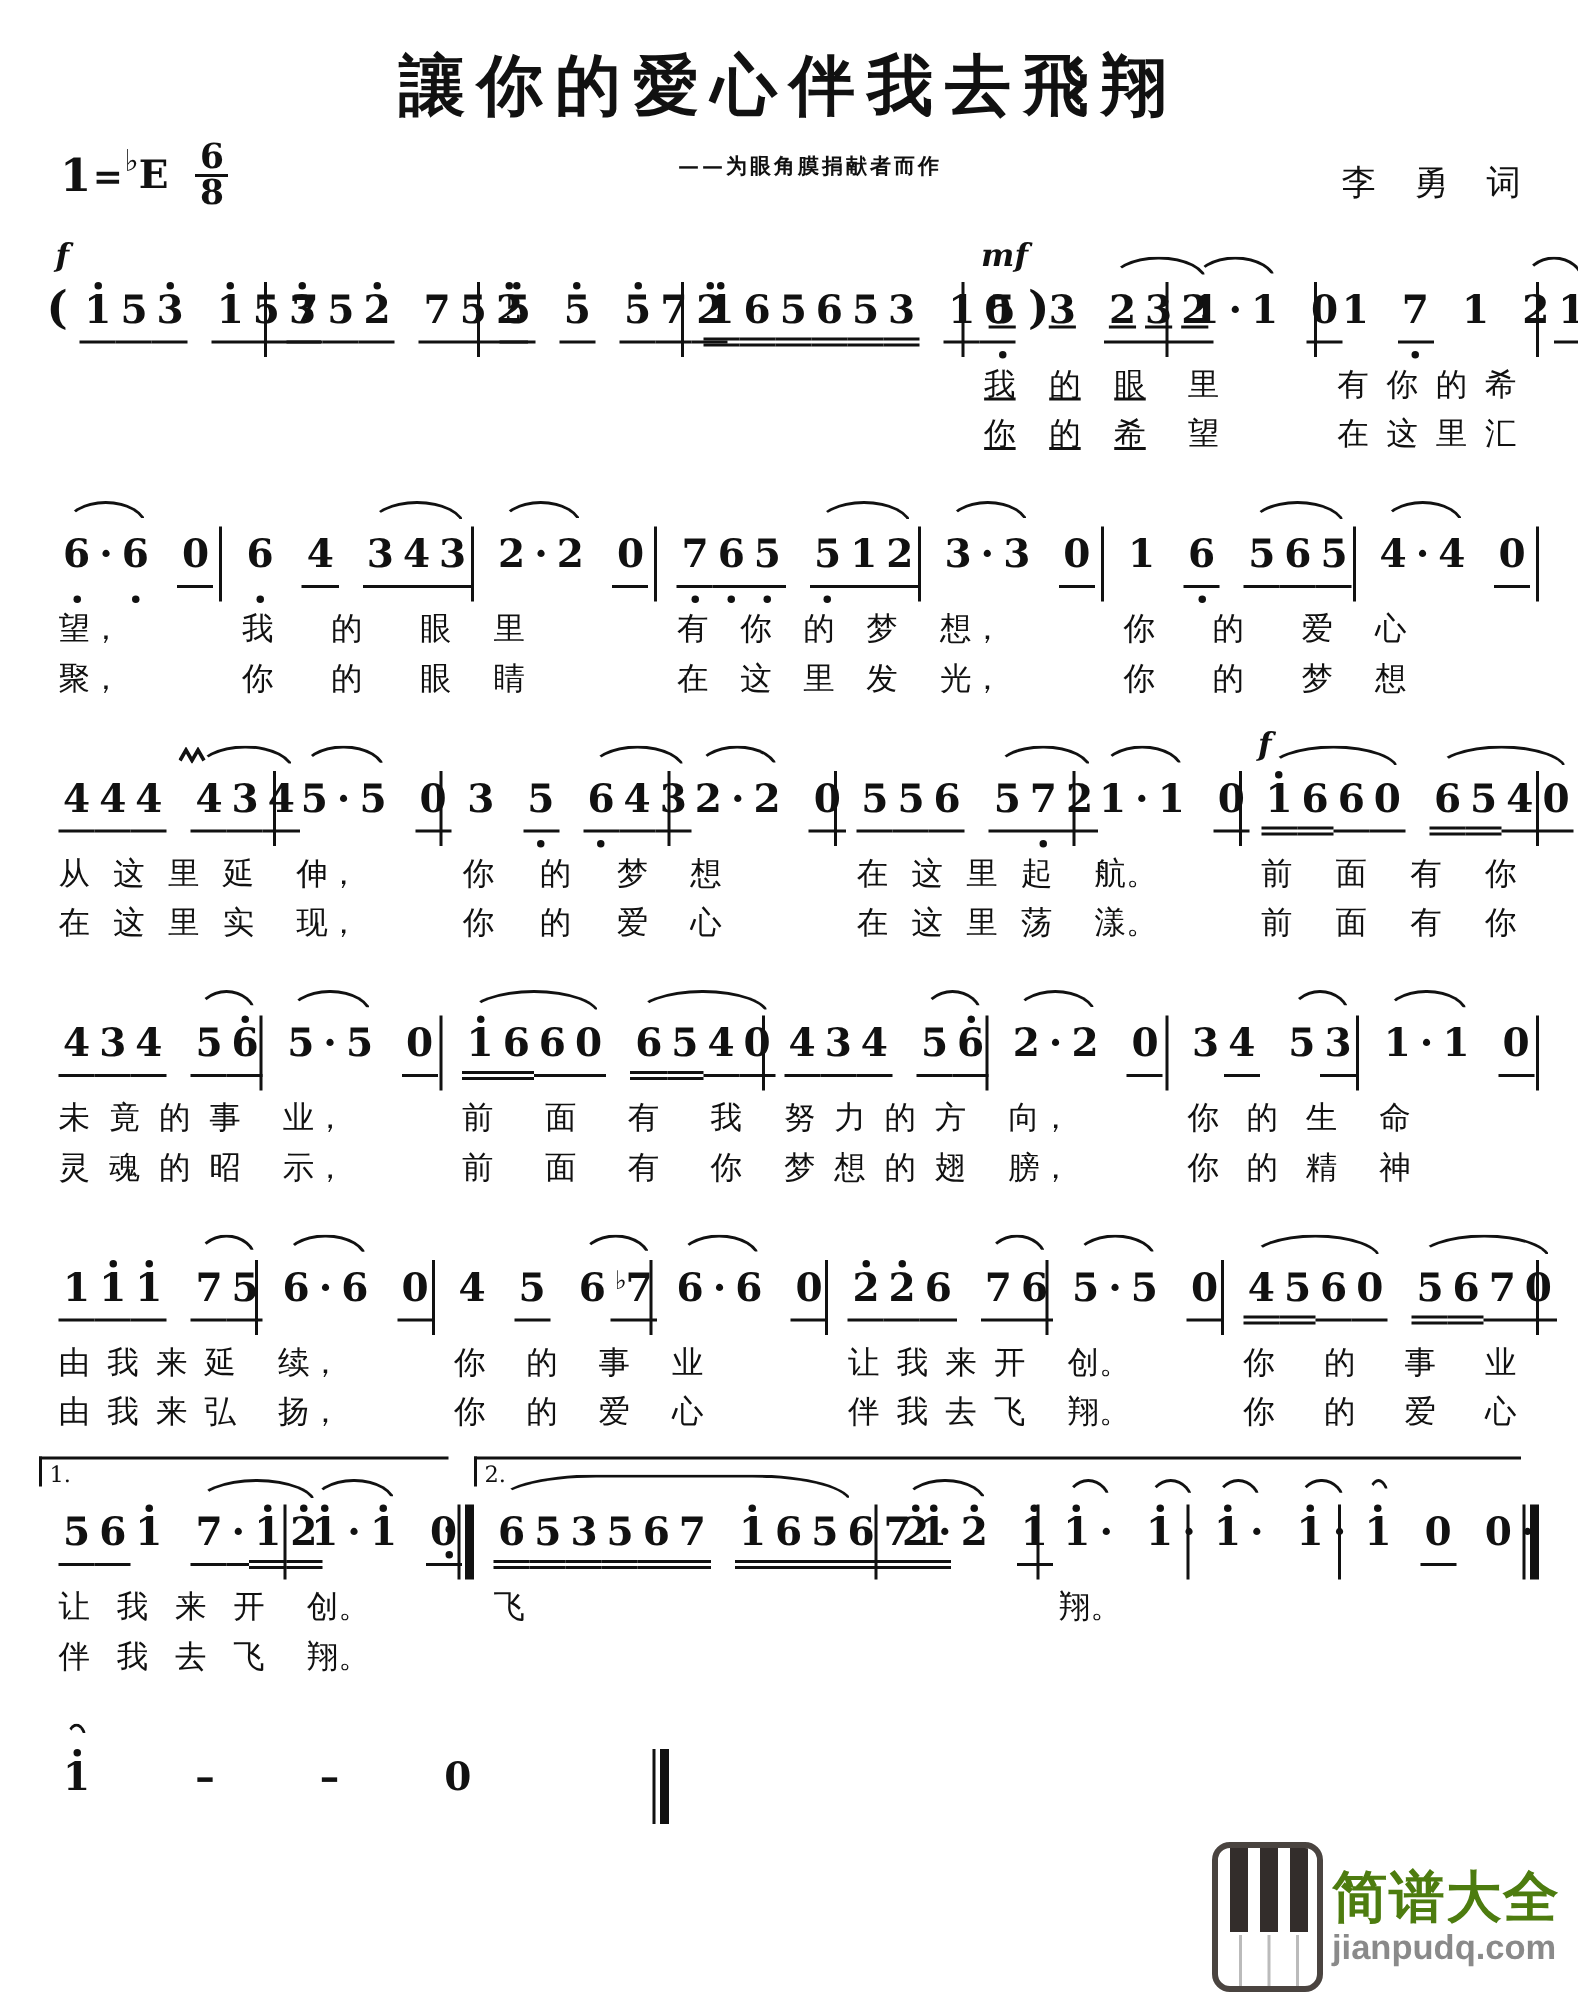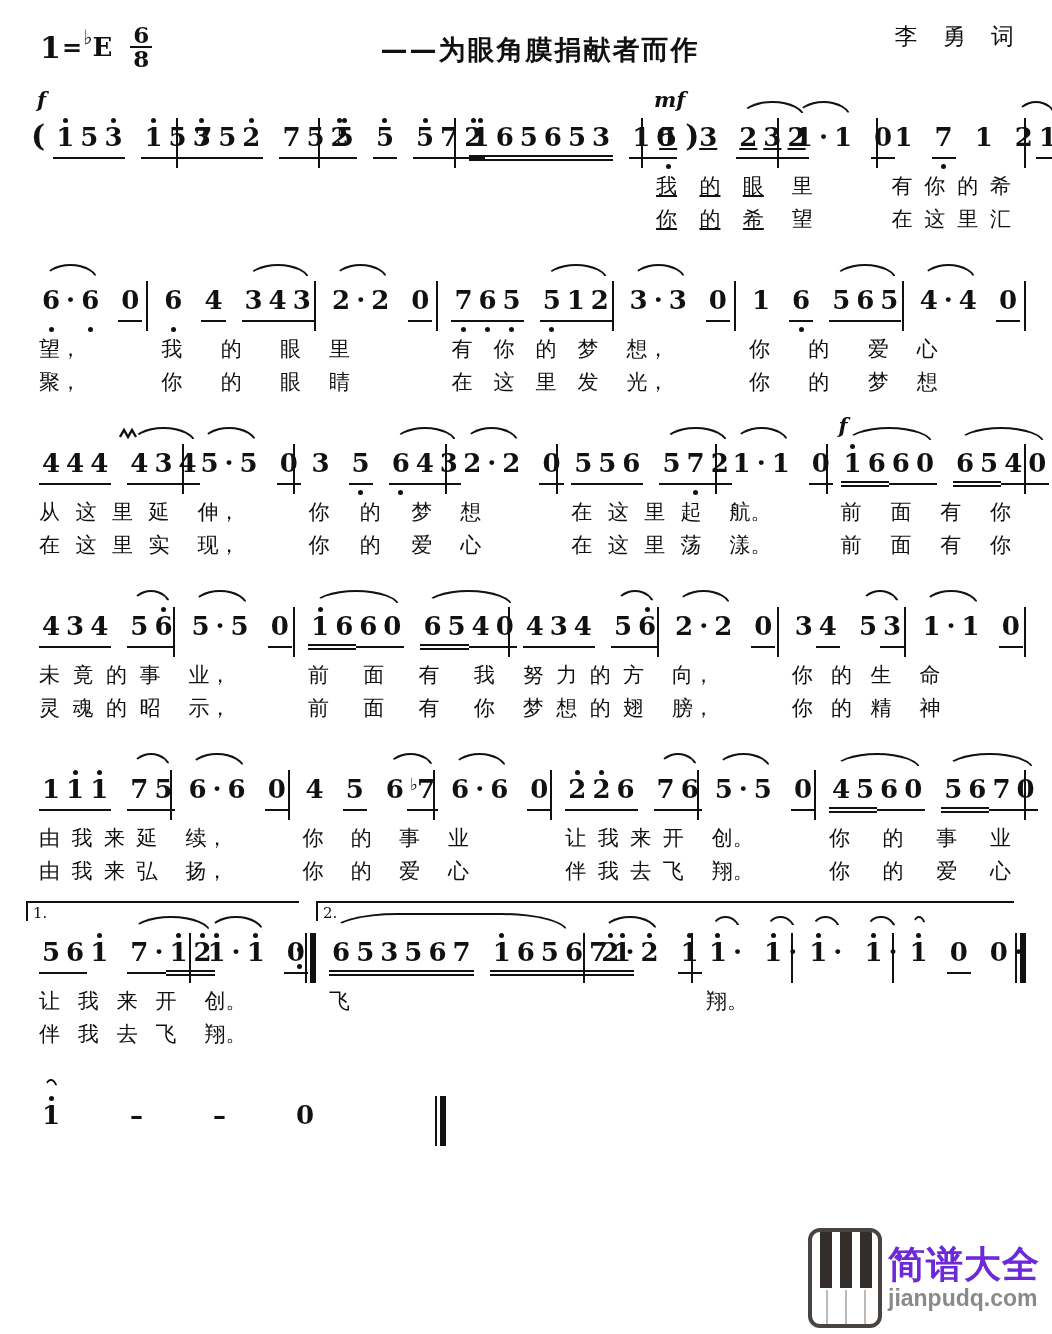--- a/index.html
+++ b/index.html
@@ -10,22 +10,22 @@
   .page{padding:14px 26px 0 26px;position:relative;}
 
   
   .title{
     text-align:center;font-size:44px;font-weight:900;letter-spacing:8px;
     margin-top:18px;line-height:52px;
   }
   .head-grid{display:flex;margin-top:4px;}
   .head-left{width:260px;}
   .head-center{flex:1;text-align:center;}
-  .head-right{width:220px;text-align:right;padding-right:12px;}
-  .subtitle{font-size:27px;font-weight:bold;margin-top:14px;letter-spacing:2px;}
+  .head-right{width:220px;text-align:right;padding-right:12px;margin-top:16px;}
+  .subtitle{font-size:14px;font-weight:bold;margin-top:14px;letter-spacing:2px;}
   .keysig{display:flex;align-items:center;font-weight:bold;margin-top:6px;margin-left:14px;}
   .key-one{font-size:30px;}
   .key-eq{font-size:24px;margin:0 1px;}
   .key-flat{font-size:20px;vertical-align:top;position:relative;top:-10px;}
   .key-note{font-size:26px;}
   .meter{display:inline-block;text-align:center;margin-left:18px;font-size:23px;line-height:22px;font-weight:bold;}
   .meter .num{display:block;border-bottom:2px solid #111;padding:0 3px;}
   .meter .den{display:block;}
   .tempo{margin-top:16px;margin-left:14px;font-size:21px;font-weight:bold;}
   .tempo .tnote{font-family:"DejaVu Sans",sans-serif;font-size:22px;}
@@ -80,30 +80,31 @@
 
   
   .wm{position:absolute;right:12px;bottom:6px;display:flex;align-items:center;}
   .wm-icon{
     width:66px;height:92px;border:4px solid #4a4440;border-radius:12px;background:#fff;
     position:relative;overflow:hidden;flex:0 0 auto;
   }
   .wm-icon .bk{position:absolute;top:0;width:12px;height:56px;background:#332d2b;}
   .wm-icon .sep{position:absolute;bottom:0;width:2px;height:34px;background:#bbb;}
   .wm-text{margin-left:6px;}
-  .wm-cn{font-size:37px;font-weight:bold;color:#6d28d9;letter-spacing:1px;
+  .wm-cn{font-size:37px;font-weight:bold;color:#4d7c0f;letter-spacing:1px;
          font-family:"Liberation Sans",sans-serif;line-height:40px;}
   .wm-url{font-size:23px;color:#8a8a8a;font-family:"Liberation Sans",sans-serif;
           font-weight:bold;line-height:26px;}
 </style>
 </head>
 <body>
 
 <div class="page">
 
+  <div class="title">讓你的愛心伴我去飛翔</div>
 
   <div class="head-grid">
     <div class="head-left">
       <div class="keysig">
         <span class="key-one">1</span>
           <span class="key-eq">=</span>
           <span class="key-flat">♭</span>
           <span class="key-note">E</span>
         <span class="meter">
           <span class="num">6</span>

